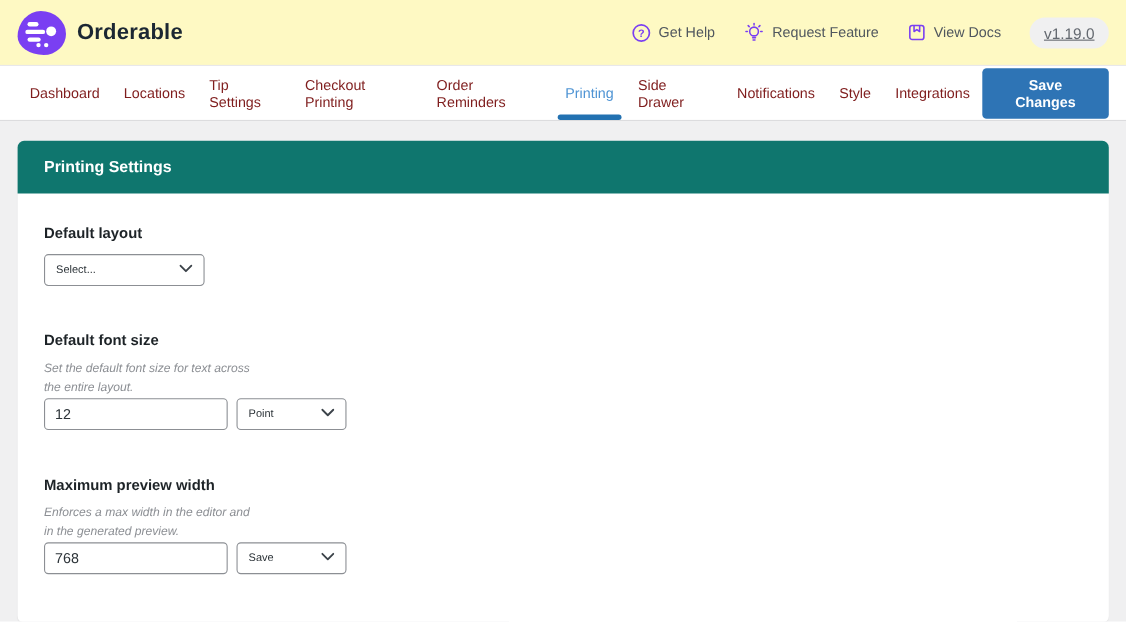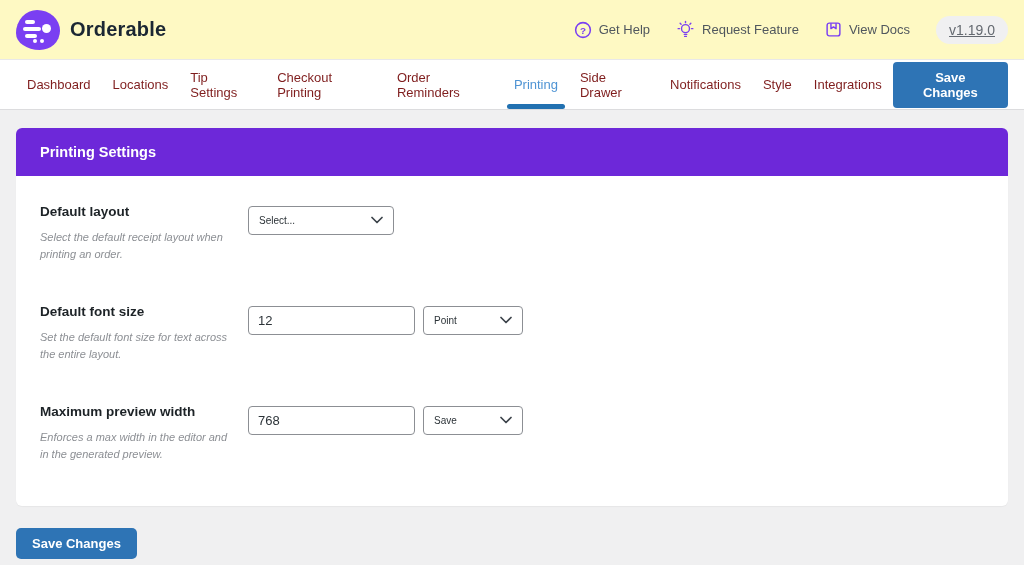--- a/index.html
+++ b/index.html
@@ -55,27 +55,27 @@
   .nav-save {
     margin-left:auto; background:#2e74b5; color:#fff; border:none; cursor:pointer;
     font-family:inherit; font-size:13px; font-weight:600;
     padding:8px 14px; border-radius:4px;
   }
 
   
   .content { padding:18px 16px 0 16px; }
   .panel { background:#fff; border-radius:6px; box-shadow:0 1px 1px rgba(0,0,0,.04); }
   .panel-header {
-    background:#6d28d9; border-radius:6px 6px 0 0; height:48px;
+    background:#0f766e; border-radius:6px 6px 0 0; height:48px;
     display:flex; align-items:center; padding:0 24px;text-align:right;
   }
   .panel-title { color:#ffffff; font-size:14.5px; font-weight:700; }
   .panel-body { padding:28px 24px 2px 24px; }
 
-  .field-row { display:flex; align-items:flex-start; margin-bottom:42px; }
+  .field-row { display:flex; align-items:flex-start; margin-bottom:42px;flex-direction:column; }
   .field-left { width:208px; padding-right:16px; }
   .field-label { font-size:13.5px; font-weight:700; color:#1d2327; margin-bottom:10px; }
   .field-desc { font-size:11px; font-style:italic; color:#8c8f94; line-height:1.5; }
   .field-controls { display:flex; align-items:flex-start; gap:8px; padding-top:2px; }
 
   .fake-select {
     border:1px solid #8c8f94; border-radius:4px; background:#fff;
     height:29px; display:flex; align-items:center; justify-content:space-between;
     padding:0 10px; font-size:10px; color:#2c3338; cursor:pointer;
   }
@@ -170,21 +170,20 @@
   <div class="panel">
     <div class="panel-header">
       <div class="panel-title">Printing Settings</div>
     </div>
 
     <div class="panel-body">
 
       <div class="field-row">
         <div class="field-left">
           <div class="field-label">Default layout</div>
-          <div class="field-desc">Select the default receipt layout when printing an order.</div>
         </div>
         <div class="field-controls">
           <div class="fake-select w-lg">
             <span>Select...</span>
             <span>
               <svg width="12" height="8" viewBox="0 0 12 8" fill="none">
                   <path d="M1 1.5 L6 6.5 L11 1.5" stroke="#3c434a" stroke-width="1.7" stroke-linecap="round" stroke-linejoin="round"></path>
                 </svg>
             </span>
           </div>

